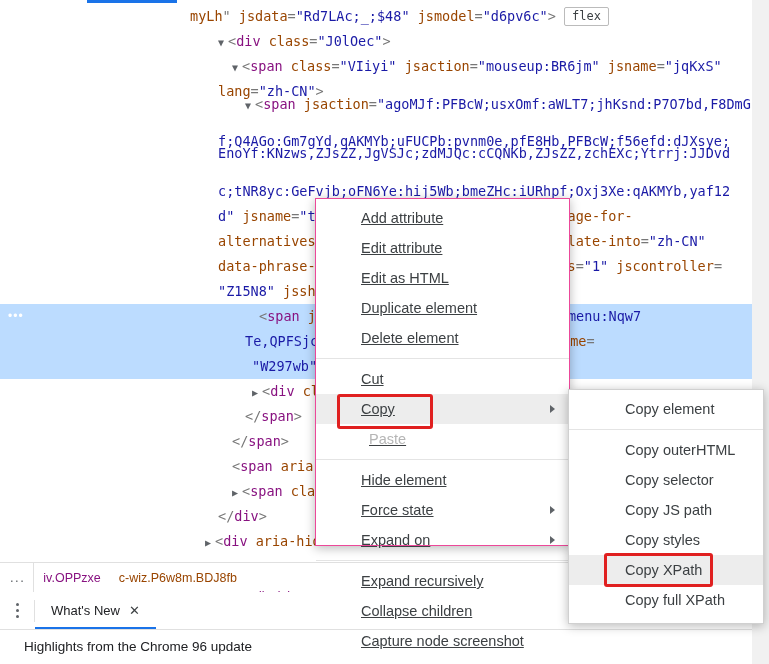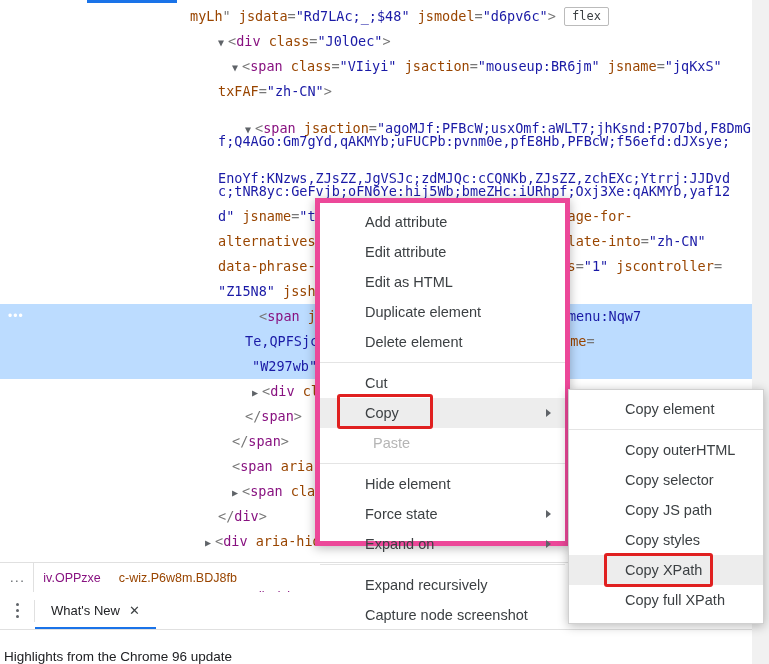--- a/index.html
+++ b/index.html
@@ -83,36 +83,36 @@
     height:36px;display:flex;align-items:center;padding:0 16px;font-size:13px;
     color:#5f6368;position:relative;
   }
   .drawer-tab.active{color:#202124;}
   .drawer-tab.active::after{
     content:"";position:absolute;left:0;right:0;bottom:0;height:2px;background:#1a73e8;
   }
   .drawer-close{margin-left:9px;font-size:13px;color:#3c4043;line-height:1;}
   #drawer-body{
     position:absolute;left:0;top:37px;width:752px;height:35px;
-    display:flex;align-items:flex-end;padding-left:4px;box-sizing:border-box;
+    display:flex;align-items:center;padding-left:24px;box-sizing:border-box;
     font-size:13.5px;color:#202124;
   }
 
   
   #right-gutter{
     position:absolute;left:752px;top:0;width:17px;height:664px;background:#f1f1f1;
   }
 
   
   #ctxmenu{
     position:absolute;left:315px;top:198px;width:255px;height:348px;
-    background:#ffffff;border:5px solid #ec4899;
+    background:#ffffff;border:1px solid #ec4899;
     box-shadow:0 2px 10px rgba(0,0,0,.28);
     box-sizing:border-box;padding:4px 0 0 0;
-    font-size:14.5px;color:#3c4043;
+    font-size:14.5px;color:#3c4043;text-decoration:underline;
   }
   .mi{
     height:30px;line-height:30px;padding-left:45px;position:relative;
     white-space:nowrap;
   }
   .mi.disabled{color:#b5b5b5;margin-left:8px;}
   .mi.hl{background:#ededed;}
   .mi .arrow{
     position:absolute;right:14px;top:11px;width:0;height:0;
     border-left:5px solid #5f6368;border-top:4px solid transparent;
@@ -143,24 +143,24 @@
 
 <div id="toptab-strip">
   <div id="toptab-active"></div>
 </div>
 
 <div id="dom-panel">
   <div id="dom-lines">
       <div class="code-line" style="top: 0px;"><span style="margin-left: 190px;"><span class="tok-attr">myLh</span><span class="tok-punct">"</span> <span class="tok-attr">jsdata</span><span class="tok-punct">=</span><span class="tok-val">"Rd7LAc;_;$48"</span> <span class="tok-attr">jsmodel</span><span class="tok-punct">=</span><span class="tok-val">"d6pv6c"</span><span class="tok-punct">&gt;</span> <span class="flexbadge">flex</span></span></div>
       <div class="code-line" style="top: 25px;"><span style="margin-left: 218px;"><span class="twisty">▼</span><span class="tok-punct">&lt;</span><span class="tok-tag">div</span> <span class="tok-attr">class</span><span class="tok-punct">=</span><span class="tok-val">"J0lOec"</span><span class="tok-punct">&gt;</span></span></div>
       <div class="code-line" style="top: 50px;"><span style="margin-left: 232px;"><span class="twisty">▼</span><span class="tok-punct">&lt;</span><span class="tok-tag">span</span> <span class="tok-attr">class</span><span class="tok-punct">=</span><span class="tok-val">"VIiyi"</span> <span class="tok-attr">jsaction</span><span class="tok-punct">=</span><span class="tok-val">"mouseup:BR6jm"</span> <span class="tok-attr">jsname</span><span class="tok-punct">=</span><span class="tok-val">"jqKxS"</span></span></div>
-      <div class="code-line" style="top: 75px;"><span style="margin-left: 218px;"><span class="tok-attr">txFAF</span><span class="tok-punct">=</span><span class="tok-val">"zh-CN"</span><span class="tok-punct">&gt;</span></span></div>
-      <div class="code-line" style="top: 112px;"><span style="margin-left: 245px;"><span class="twisty">▼</span><span class="tok-punct">&lt;</span><span class="tok-tag">span</span> <span class="tok-attr">jsaction</span><span class="tok-punct">=</span><span class="tok-val">"agoMJf:PFBcW;usxOmf:aWLT7;jhKsnd:P7O7bd,F8DmG</span></span></div>
+      <div class="code-line" style="top: 75px;"><span style="margin-left: 218px;"><span class="tok-attr">lang</span><span class="tok-punct">=</span><span class="tok-val">"zh-CN"</span><span class="tok-punct">&gt;</span></span></div>
+      <div class="code-line" style="top: 88px;"><span style="margin-left: 245px;"><span class="twisty">▼</span><span class="tok-punct">&lt;</span><span class="tok-tag">span</span> <span class="tok-attr">jsaction</span><span class="tok-punct">=</span><span class="tok-val">"agoMJf:PFBcW;usxOmf:aWLT7;jhKsnd:P7O7bd,F8DmG</span></span></div>
       <div class="code-line" style="top: 125px;"><span style="margin-left: 218px;"><span class="tok-val">f;Q4AGo:Gm7gYd,qAKMYb;uFUCPb:pvnm0e,pfE8Hb,PFBcW;f56efd:dJXsye;</span></span></div>
-      <div class="code-line" style="top: 162px;"><span style="margin-left: 218px;"><span class="tok-val">EnoYf:KNzws,ZJsZZ,JgVSJc;zdMJQc:cCQNKb,ZJsZZ,zchEXc;Ytrrj:JJDvd</span></span></div>
+      <div class="code-line" style="top: 137px;"><span style="margin-left: 218px;"><span class="tok-val">EnoYf:KNzws,ZJsZZ,JgVSJc;zdMJQc:cCQNKb,ZJsZZ,zchEXc;Ytrrj:JJDvd</span></span></div>
       <div class="code-line" style="top: 175px;"><span style="margin-left: 218px;"><span class="tok-val">c;tNR8yc:GeFvjb;oFN6Ye:hij5Wb;bmeZHc:iURhpf;Oxj3Xe:qAKMYb,yaf12</span></span></div>
       <div class="code-line" style="top: 200px;"><span style="margin-left: 218px;"><span class="tok-val">d"</span> <span class="tok-attr">jsname</span><span class="tok-punct">=</span><span class="tok-val">"txFAF"</span> <span class="tok-attr">class</span><span class="tok-punct">=</span><span class="tok-val">"JLqJ4b"</span> <span class="tok-attr">data-language-for-</span></span></div>
       <div class="code-line" style="top: 225px;"><span style="margin-left: 218px;"><span class="tok-attr">alternatives</span><span class="tok-punct">=</span><span class="tok-val">"zh-CN"</span> <span class="tok-attr">data-language-to-translate-into</span><span class="tok-punct">=</span><span class="tok-val">"zh-CN"</span></span></div>
       <div class="code-line" style="top: 250px;"><span style="margin-left: 218px;"><span class="tok-attr">data-phrase-index</span><span class="tok-punct">=</span><span class="tok-val">"0"</span> <span class="tok-attr">data-number-of-phrases</span><span class="tok-punct">=</span><span class="tok-val">"1"</span> <span class="tok-attr">jscontroller</span><span class="tok-punct">=</span></span></div>
       <div class="code-line" style="top: 275px;"><span style="margin-left: 218px;"><span class="tok-val">"Z15N8"</span> <span class="tok-attr">jsshadow</span><span class="tok-punct">=</span><span class="tok-val">"SsMkhd"</span><span class="tok-punct">&gt;</span></span></div>
       <div class="code-line sel" style="top: 300px;"><span style="margin-left: 259px;"><span class="tok-punct">&lt;</span><span class="tok-tag">span</span> <span class="tok-attr">jsaction</span><span class="tok-punct">=</span><span class="tok-val">"click:qtMZCfe; contextmenu:Nqw7</span></span></div>
       <div class="code-line sel" style="top: 325px;"><span style="margin-left: 245px;"><span class="tok-val">Te,QPFSjc;touchstart:qtZ4nf,c2aHje"</span> <span class="tok-attr">jsname</span><span class="tok-punct">=</span></span></div>
       <div class="code-line sel" style="top: 350px;"><span style="margin-left: 252px;"><span class="tok-val">"W297wb"</span><span class="tok-punct">&gt;</span>…<span class="tok-punct">&lt;/</span><span class="tok-tag">div</span><span class="tok-punct">&gt;</span></span></div>
       <div class="code-line" style="top: 375px;"><span style="margin-left: 252px;"><span class="twisty">▶</span><span class="tok-punct">&lt;</span><span class="tok-tag">div</span> <span class="tok-attr">class</span><span class="tok-punct">=</span><span class="tok-val">"XcVN5d"</span><span class="tok-punct">&gt;</span>…<span class="tok-punct">&lt;/</span><span class="tok-tag">div</span><span class="tok-punct">&gt;</span></span></div>
       <div class="code-line" style="top: 400px;"><span style="margin-left: 245px;"><span class="tok-punct">&lt;/</span><span class="tok-tag">span</span><span class="tok-punct">&gt;</span></span></div>
@@ -213,20 +213,21 @@
     <div class="msep"></div>
     <div class="mi"><span>Cut</span></div>
     <div class="mi hl"><span>Copy</span><span class="arrow"></span></div>
     <div class="mi disabled"><span>Paste</span></div>
     <div class="msep"></div>
     <div class="mi"><span>Hide element</span></div>
     <div class="mi"><span>Force state</span><span class="arrow"></span></div>
     <div class="mi"><span>Expand on</span><span class="arrow"></span></div>
     <div class="msep"></div>
     <div class="mi"><span>Expand recursively</span></div>
+    <div class="mi"><span>Collapse children</span></div>
     <div class="mi"><span>Capture node screenshot</span></div>
   </div>
 <div id="submenu">
     <div class="mi"><span>Copy element</span></div>
     <div class="msep"></div>
     <div class="mi"><span>Copy outerHTML</span></div>
     <div class="mi"><span>Copy selector</span></div>
     <div class="mi"><span>Copy JS path</span></div>
     <div class="mi"><span>Copy styles</span></div>
     <div class="mi hl"><span>Copy XPath</span></div>

